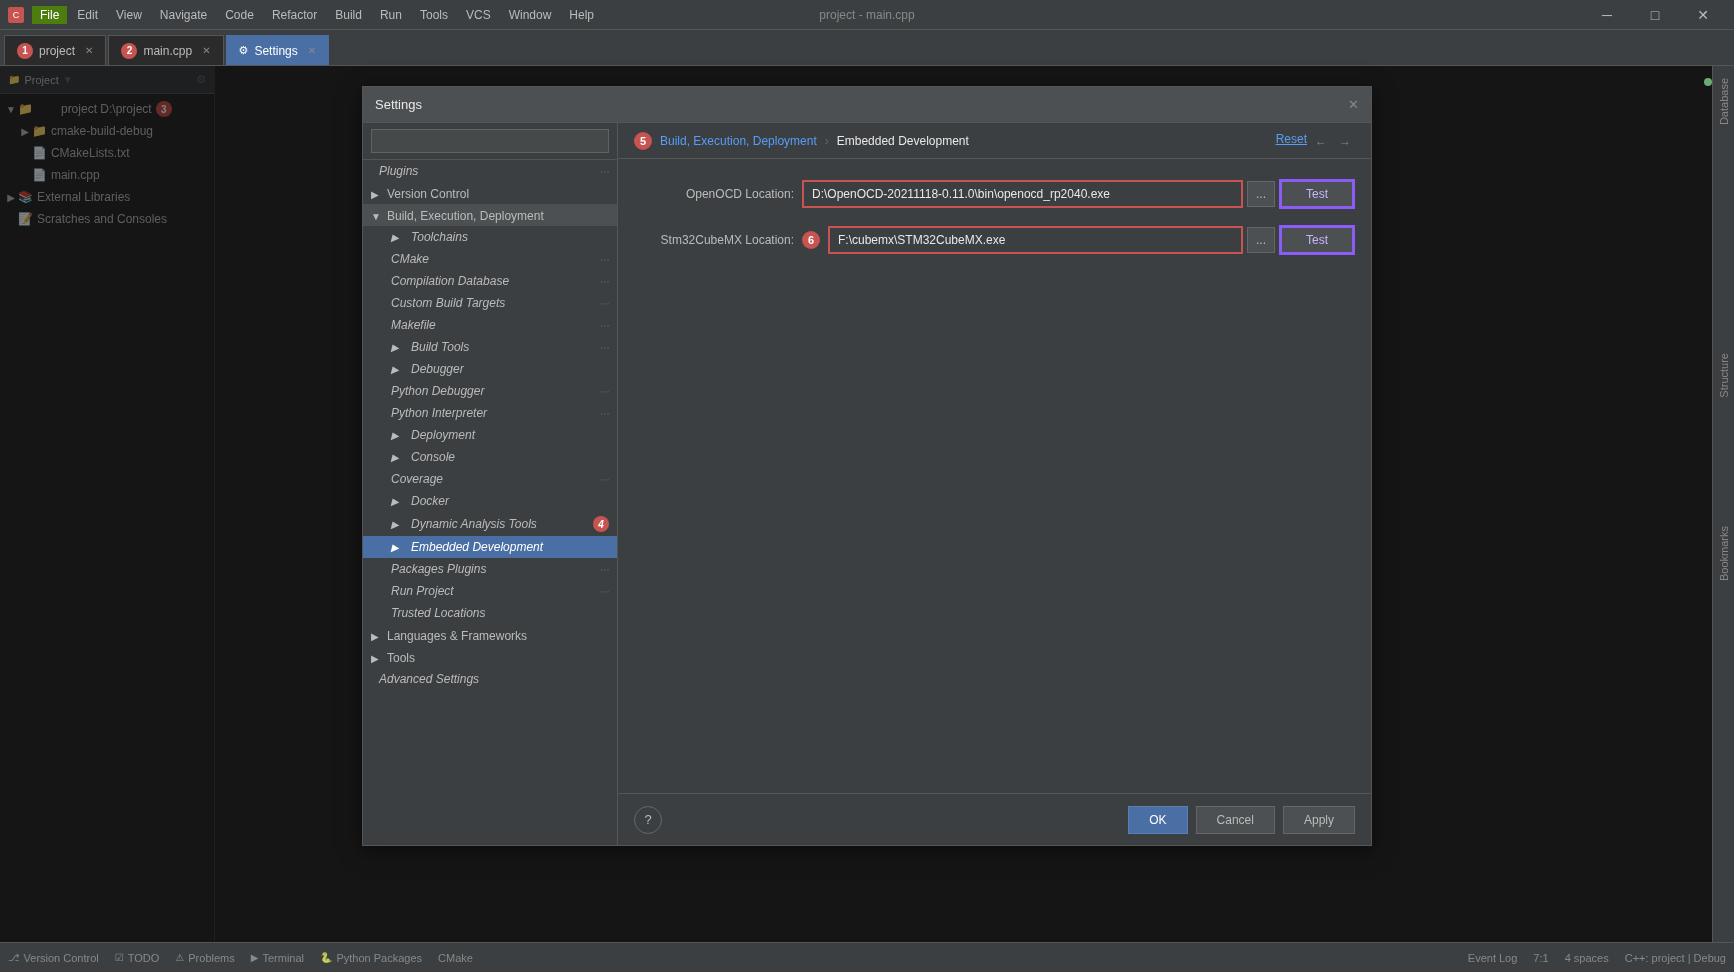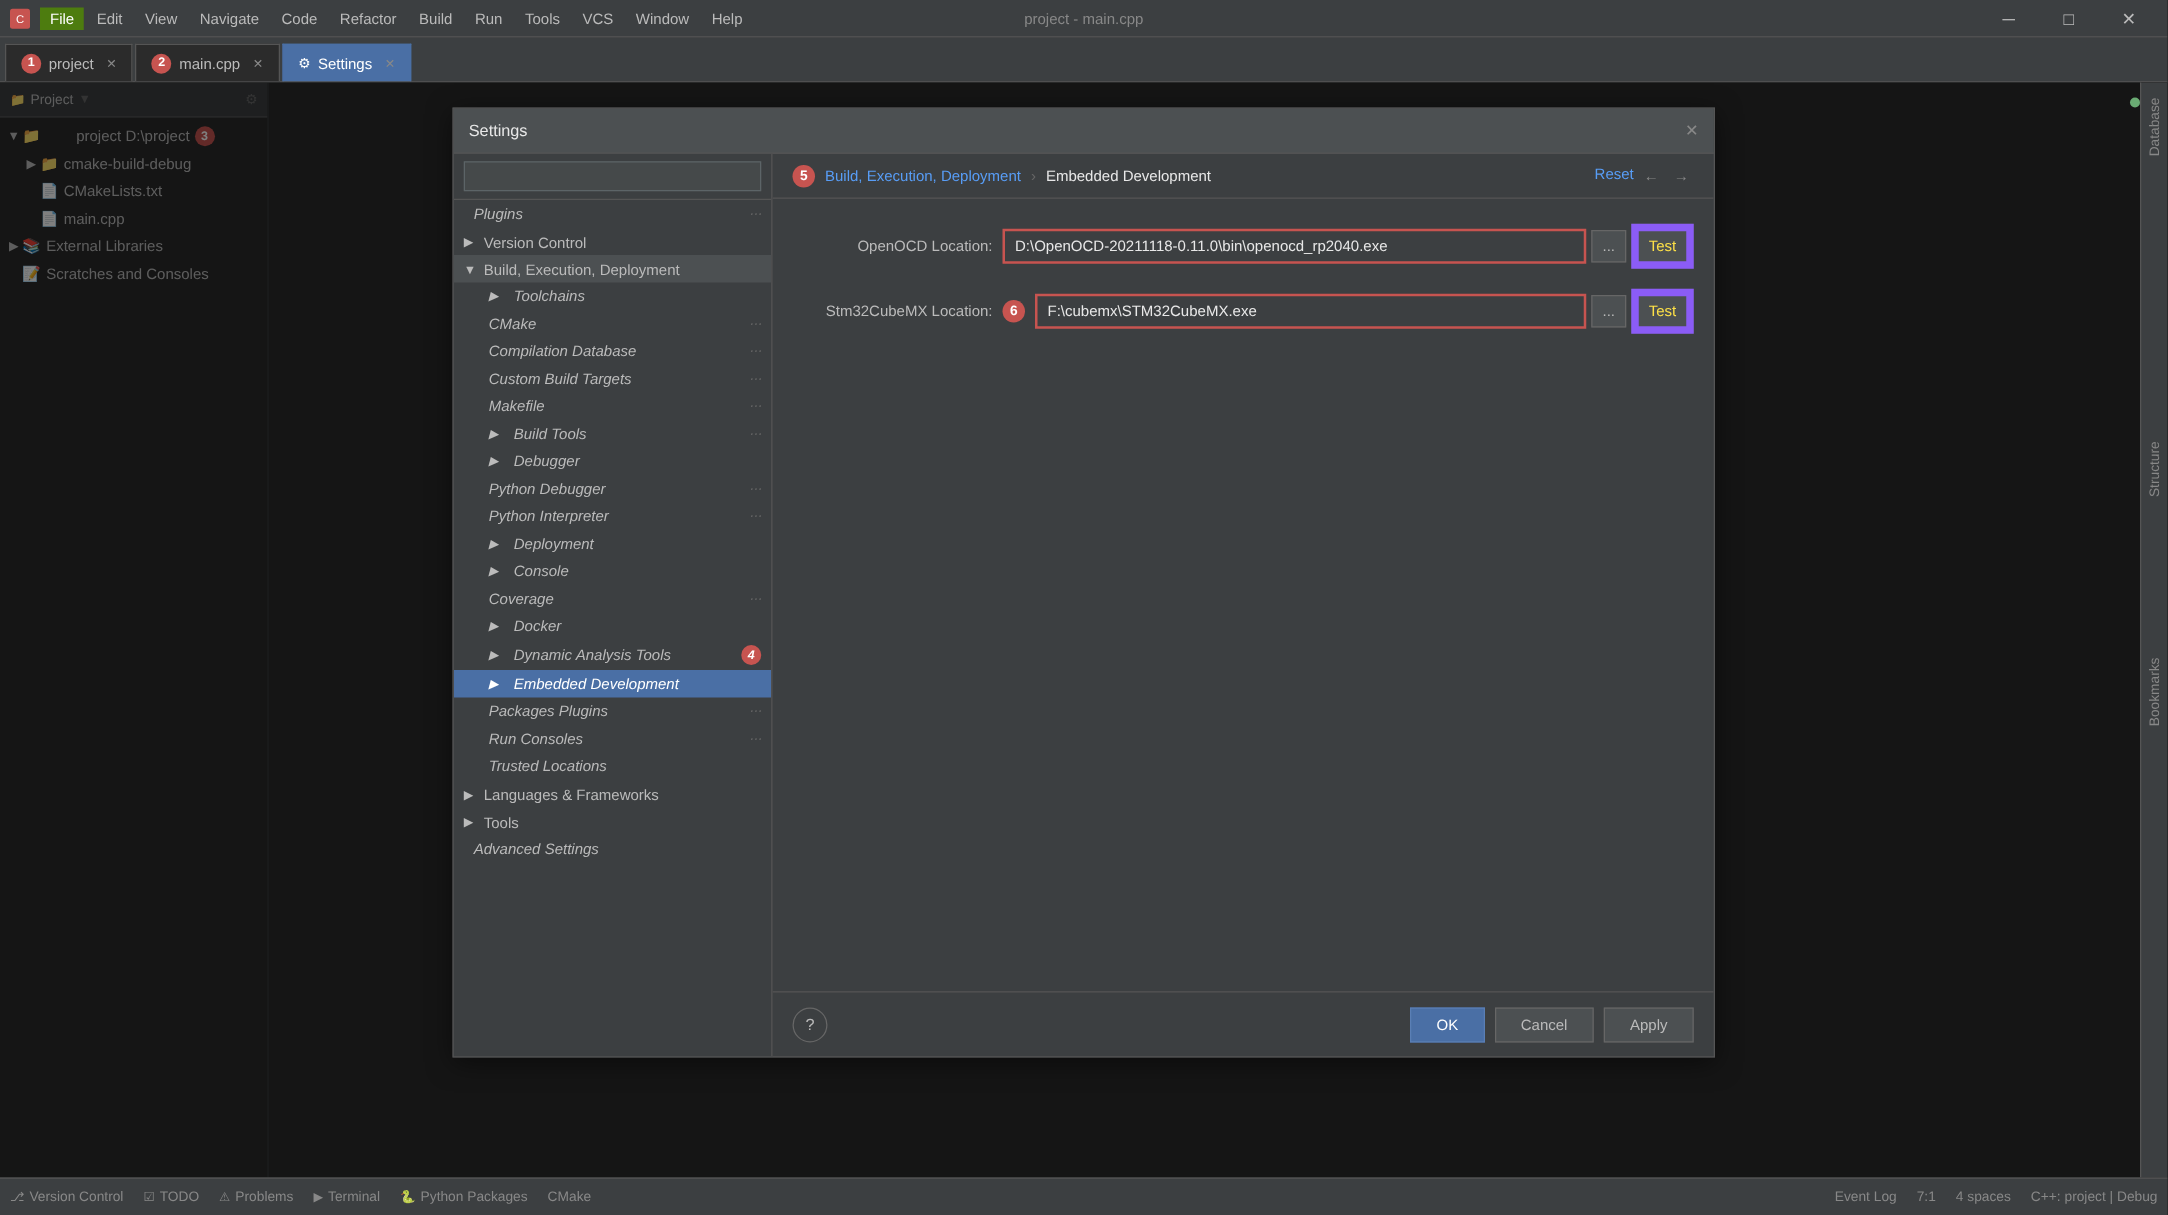--- a/index.html
+++ b/index.html
@@ -282,20 +282,21 @@
     }
     .breadcrumb-link { color: #589df6; cursor: pointer; }
     .breadcrumb-sep { color: #666; }
     .breadcrumb-current { color: #e8e8e8; font-weight: 500; }
     .breadcrumb-nav { margin-left: auto; display: flex; gap: 4px; }
     .breadcrumb-nav-btn { color: #888; cursor: pointer; padding: 2px 4px; }
     .reset-btn {
       color: #589df6;
       cursor: pointer;
       font-size: 12px;
+      text-decoration: underline;
     }
     .dialog-form {
       flex: 1;
       padding: 20px 16px;
       overflow-y: auto;
     }
     .form-row {
       display: flex;
       align-items: center;
       margin-bottom: 16px;
@@ -327,23 +328,23 @@
     .form-browse-btn {
       background: #4c5052;
       border: 1px solid #666;
       color: #bbb;
       padding: 5px 8px;
       cursor: pointer;
       font-size: 12px;
     }
     .form-test-btn {
       background: #4c5052;
-      border: 6px solid #8b5cf6;
-      color: #fde047;
-      padding: 5px 8px;
+      border: 3px solid #8b5cf6;
+      color: #c4b5fd;
+      padding: 5px 24px;
       cursor: pointer;
       font-size: 12px;
     }
 
     
     .dialog-footer {
       height: 52px;
       border-top: 1px solid #555;
       display: flex;
       align-items: center;
@@ -618,21 +619,21 @@
               <span>Embedded Development</span>
             </span>
           </div>
 
           <div class="nav-item child">
             <span>Packages Plugins</span>
             <span class="nav-ellipsis">⋯</span>
           </div>
 
           <div class="nav-item child">
-            <span>Run Consoles</span>
+            <span>Run Project</span>
             <span class="nav-ellipsis">⋯</span>
           </div>
 
           <div class="nav-item child">
             <span>Trusted Locations</span>
           </div>
 
           <div class="nav-section">
             <span class="nav-arrow">▶</span>
             <span>Languages &amp; Frameworks</span>

